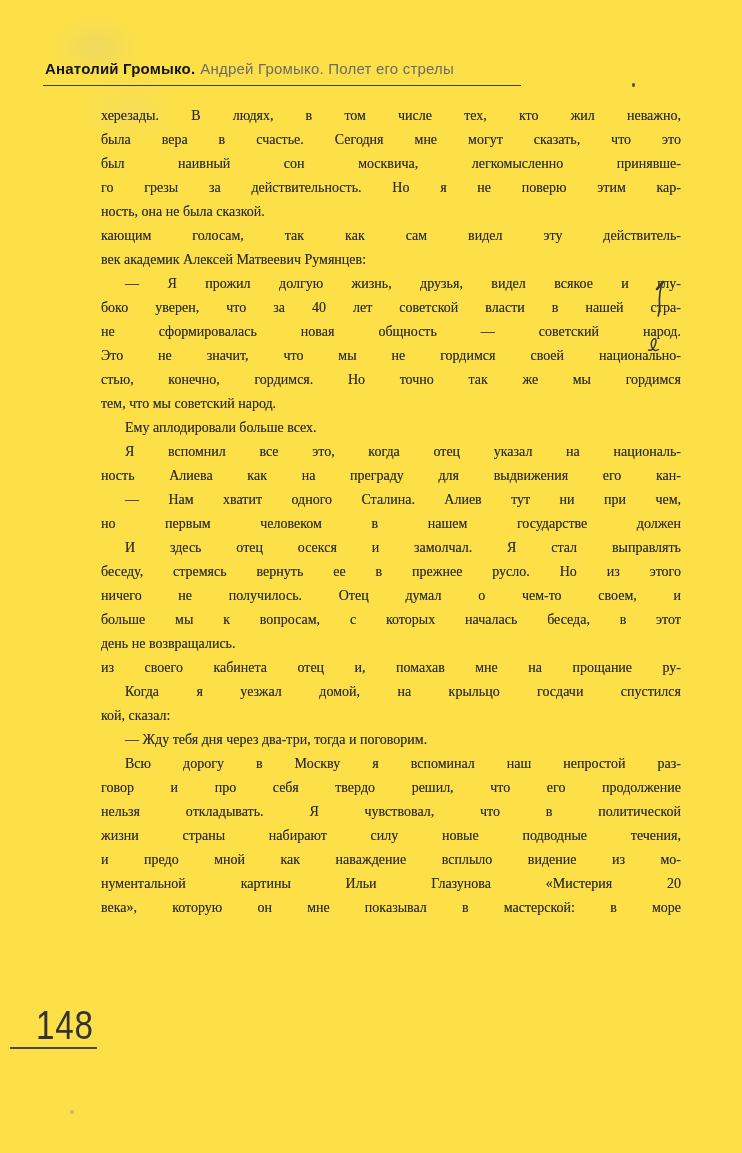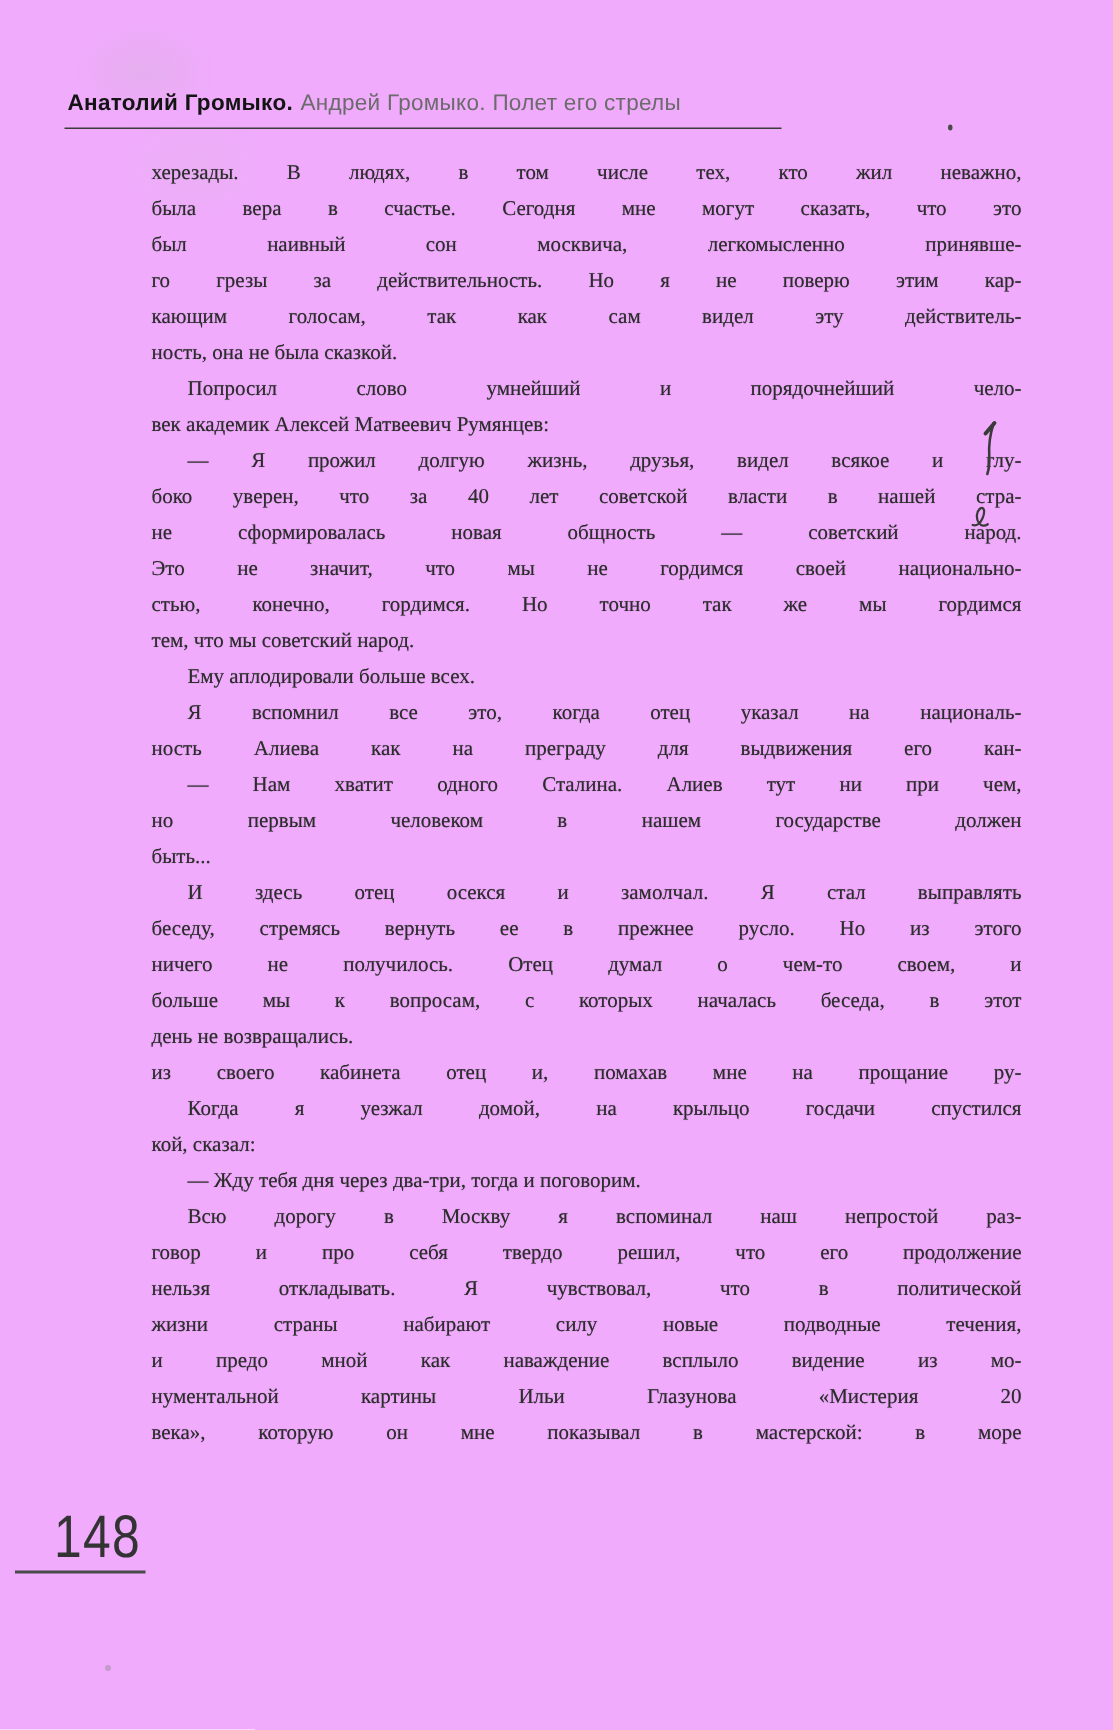--- a/index.html
+++ b/index.html
@@ -2,21 +2,21 @@
 <html><head>
 <meta charset="utf-8">
 <style>
   html, body { margin: 0; padding: 0; background: #ffffff; }
   body {
     width: 742px; height: 1153px; position: relative; overflow: hidden;
     font-family: "Liberation Serif", "DejaVu Serif", serif;
   }
   .page {
     position: absolute; inset: 0;
-    background: #f0abfc;
+    background: #fde047;
   }
   
   .smudge {
     position: absolute; left: 28px; top: 0; width: 170px; height: 160px;
     background:
       radial-gradient(closest-side at 40% 30%, rgba(185,185,182,0.20), rgba(255,255,255,0) 70%),
       radial-gradient(closest-side at 60% 70%, rgba(200,200,196,0.14), rgba(255,255,255,0) 75%);
     pointer-events: none;
   }
   
@@ -86,36 +86,34 @@
   </div>
   <div class="header-rule"></div>
 
   <div class="ink-dot"></div>
 
   <div class="body-text">
       <div class="line just">херезады. В людях, в том числе тех, кто жил неважно,</div>
       <div class="line just">была вера в счастье. Сегодня мне могут сказать, что это</div>
       <div class="line just">был наивный сон москвича, легкомысленно принявше-</div>
       <div class="line just">го грезы за действительность. Но я не поверю этим кар-</div>
+      <div class="line">ность, она не была сказкой.</div>
       <div class="line just">кающим голосам, так как сам видел эту действитель-</div>
-      <div class="line">ность, она не была сказкой.</div>
-      <div class="line indent just">Попросил слово умнейший и порядочнейший чело-</div>
       <div class="line">век академик Алексей Матвеевич Румянцев:</div>
       <div class="line indent just">— Я прожил долгую жизнь, друзья, видел всякое и глу-</div>
       <div class="line just">боко уверен, что за 40 лет советской власти в нашей стра-</div>
       <div class="line just">не сформировалась новая общность — советский народ.</div>
       <div class="line just">Это не значит, что мы не гордимся своей национально-</div>
       <div class="line just">стью, конечно, гордимся. Но точно так же мы гордимся</div>
       <div class="line">тем, что мы советский народ.</div>
       <div class="line indent">Ему аплодировали больше всех.</div>
       <div class="line indent just">Я вспомнил все это, когда отец указал на националь-</div>
       <div class="line just">ность Алиева как на преграду для выдвижения его кан-</div>
       <div class="line indent just">— Нам хватит одного Сталина. Алиев тут ни при чем,</div>
       <div class="line just">но первым человеком в нашем государстве должен</div>
-      <div class="line">быть...</div>
       <div class="line indent just">И здесь отец осекся и замолчал. Я стал выправлять</div>
       <div class="line just">беседу, стремясь вернуть ее в прежнее русло. Но из этого</div>
       <div class="line just">ничего не получилось. Отец думал о чем-то своем, и</div>
       <div class="line just">больше мы к вопросам, с которых началась беседа, в этот</div>
       <div class="line">день не возвращались.</div>
       <div class="line just">из своего кабинета отец и, помахав мне на прощание ру-</div>
       <div class="line indent just">Когда я уезжал домой, на крыльцо госдачи спустился</div>
       <div class="line">кой, сказал:</div>
       <div class="line indent">— Жду тебя дня через два-три, тогда и поговорим.</div>
       <div class="line indent just">Всю дорогу в Москву я вспоминал наш непростой раз-</div>

